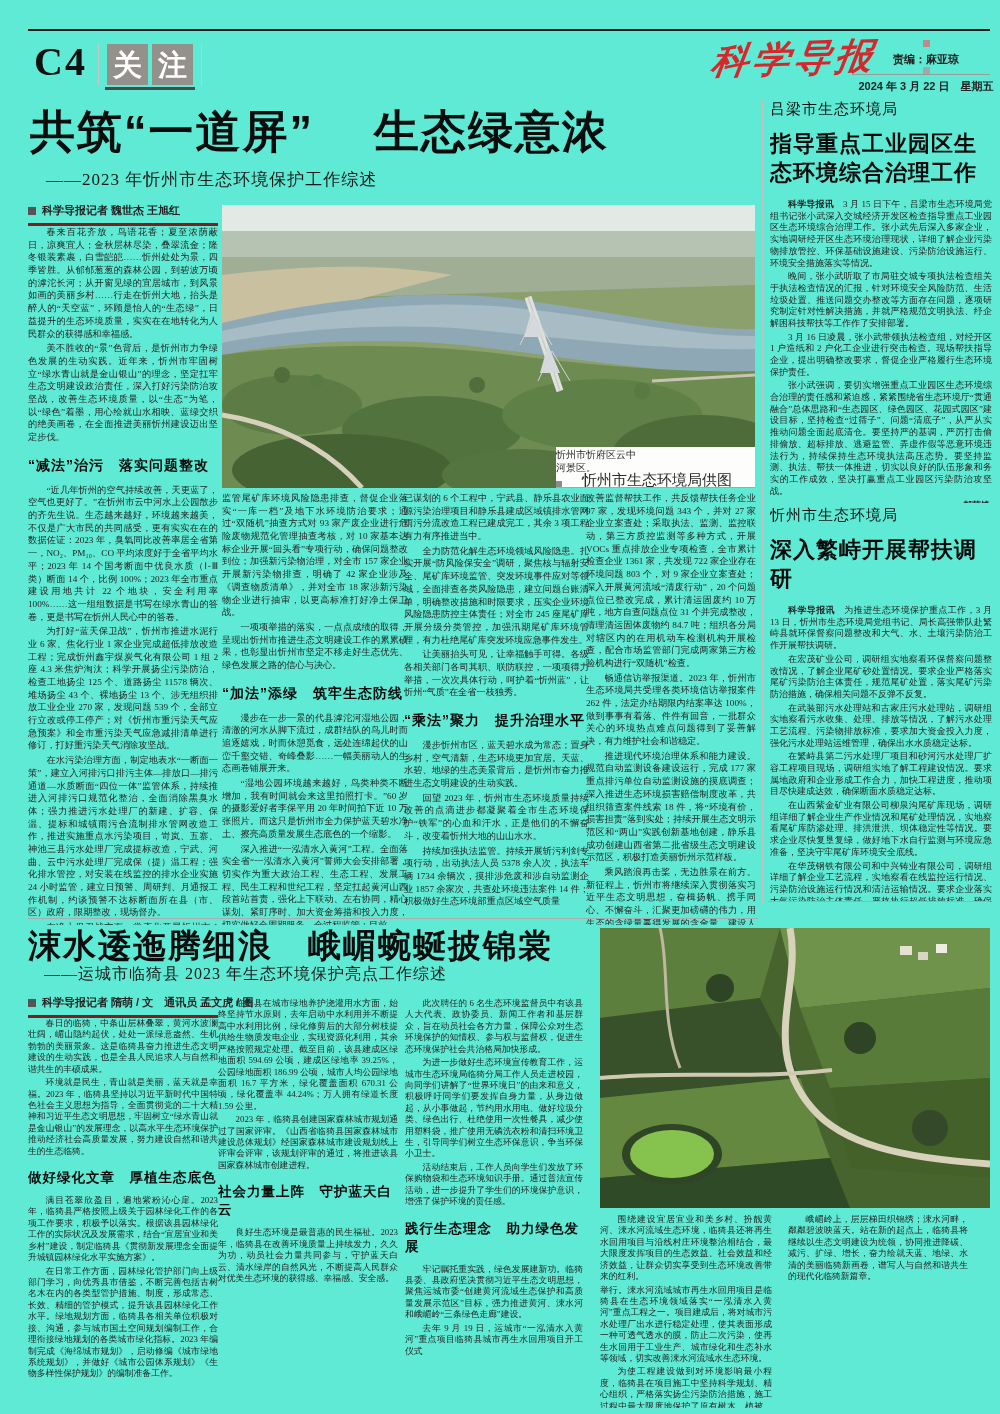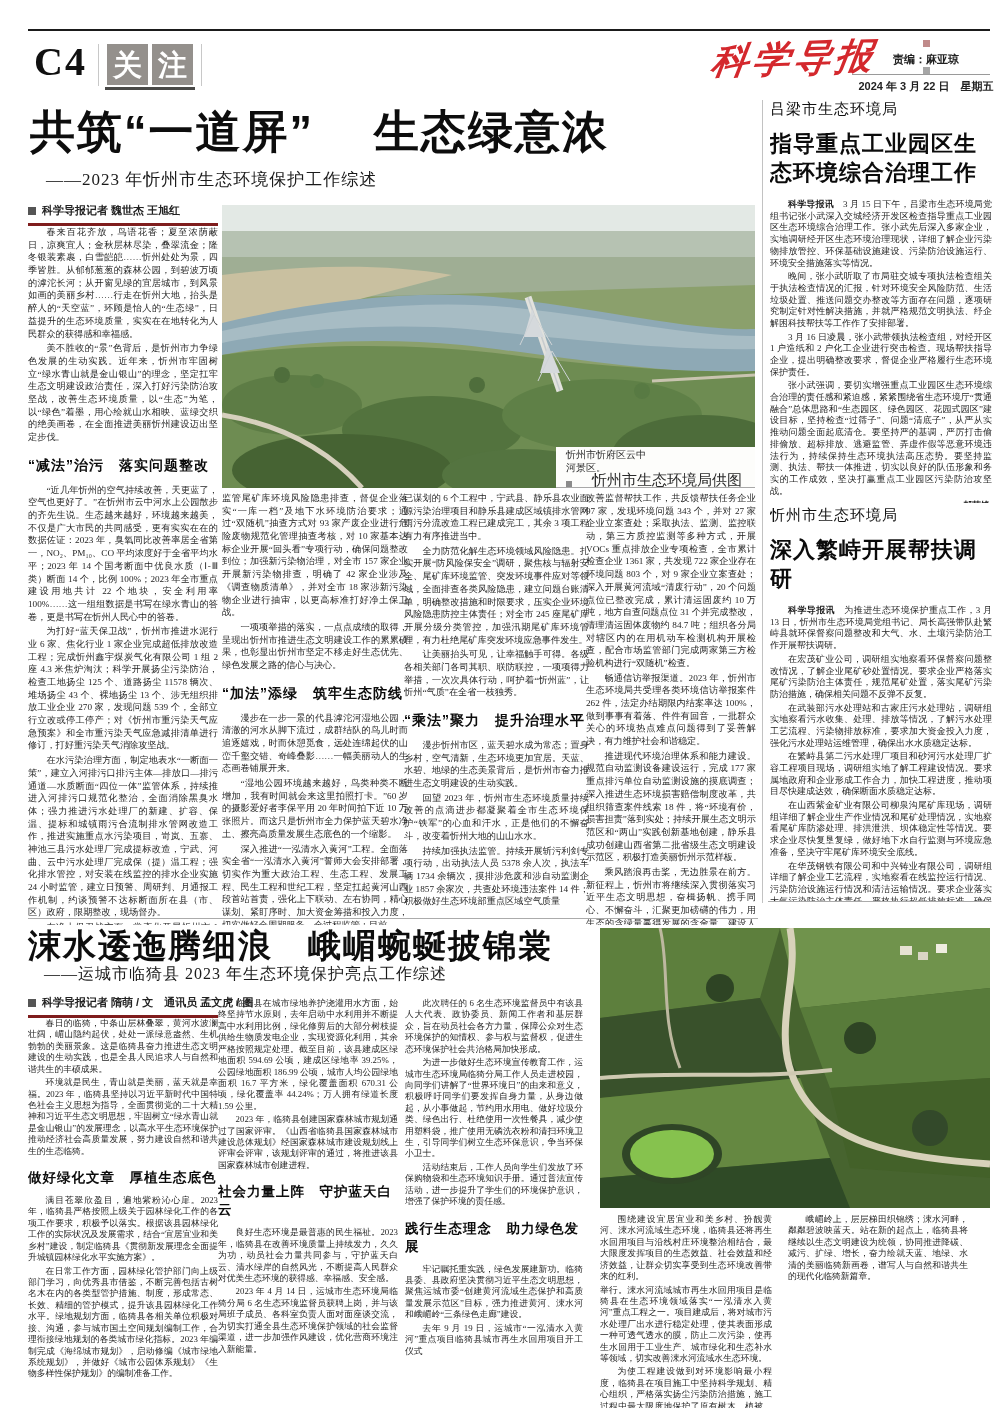--- a/index.html
+++ b/index.html
@@ -1,16 +1,16 @@
 <!DOCTYPE html>
 <html><head>
 <meta charset="utf-8">
 <style>
   html,body{margin:0;padding:0;background:#dddddd;}
-  .page{position:relative;width:1000px;height:1414px;margin:0 auto;background:#ffffff;
+  .page{position:relative;width:1000px;height:1414px;margin:0 auto;background:#5eead4;
         font-family:"Liberation Serif",serif;color:#1c1c1c;overflow:hidden;}
   .abs{position:absolute;}
 
   
   .top-rule{left:28px;top:29px;width:962px;height:2px;background:#1b1b1b;}
   .pageno{left:34px;top:38px;font-family:"Liberation Serif",serif;font-weight:bold;
           font-size:40px;letter-spacing:2px;color:#101010;}
   .vdiv{width:1px;height:42px;background:#c8c8c8;top:44px;}
   .vdiv.v1{left:98px;} .vdiv.v2{left:201px;}
   .badge{top:44px;width:41px;height:41px;background:#94908c;color:#ffffff;text-align:center;
@@ -47,21 +47,21 @@
                letter-spacing:1px;margin:13px 0 9px;color:#0c0c0c;}
   .sig{font-size:9.2px;font-weight:bold;text-align:right;margin:0 2px 0 0;}
 
   .mcol1{left:28px;top:226px;width:190px;height:699px;}
   .mcol2{left:222px;top:492px;width:186px;height:433px;}
   .mcol3{left:404px;top:492px;width:185px;height:433px;}
   .mcol4{left:586px;top:492px;width:170px;height:433px;}
 
   .photo{left:222px;top:205px;width:533px;height:283px;}
   .caption-box{left:556px;top:447px;width:199px;height:41px;background:#fdfdfb;
-               padding:1px 0 0 10px;box-sizing:border-box;border-bottom:1px solid #a8a8a8;}
+               padding:1px 0 0 0;box-sizing:border-box;border-bottom:1px solid #a8a8a8;}
   .caption-line{font-size:10px;line-height:13px;color:#2a2a2a;}
   .credit-row{display:flex;align-items:flex-end;gap:20px;font-size:15px;line-height:13px;color:#2a2a2a;}
   .credit-row .csq{width:6px;height:6px;background:#8b8b8b;flex:0 0 6px;}
 
   
   .sidebar-rule{left:762px;top:100px;width:1px;height:803px;background:#c2c2c2;}
   .sb{left:770px;width:222px;overflow:hidden;}
   .sb1{top:100px;height:403px;}
   .sb2{top:506px;height:396px;}
   .kicker{font-size:15px;color:#111;margin:0 0 10px;letter-spacing:1px;}
@@ -234,21 +234,20 @@
       <p class="para">环境就是民生，青山就是美丽，蓝天就是幸福。2023 年，临猗县坚持以习近平新时代中国特色社会主义思想为指导，全面贯彻党的二十大精神和习近平生态文明思想，牢固树立“绿水青山就是金山银山”的发展理念，以高水平生态环境保护推动经济社会高质量发展，努力建设自然和谐共生的生态临猗。</p>
       <h4 class="col-subhead">做好绿化文章　厚植生态底色</h4>
       <p class="para">满目苍翠欣盈目，遍地紫粉沁心扉。2023 年，临猗县严格按照上级关于园林绿化工作的各项工作要求，积极予以落实。根据该县园林绿化工作的实际状况及发展需求，结合“宜居宜业和美乡村”建设，制定临猗县《贯彻新发展理念全面提升城镇园林绿化水平实施方案》。</p>
       <p class="para">在日常工作方面，园林绿化管护部门向上级部门学习，向优秀县市借鉴，不断完善包括古树名木在内的各类型管护措施、制度，形成常态、长效、精细的管护模式，提升该县园林绿化工作水平。绿地规划方面，临猗县各相关单位积极对接、沟通，参与城市国土空间规划编制工作，合理衔接绿地规划的各类城市绿化指标。2023 年编制完成《海绵城市规划》，启动修编《城市绿地系统规划》，并做好《城市公园体系规划》《生物多样性保护规划》的编制准备工作。</p>
     </div>
   <div class="abs col bcol bcol2">
       <p class="para">临猗县在城市绿地养护浇灌用水方面，始终坚持节水原则，去年启动中水利用并不断提高中水利用比例，绿化修剪后的大部分树枝提供给生物质发电企业，实现资源化利用，其余严格按照规定处理。截至目前，该县建成区绿地面积 594.69 公顷，建成区绿地率 39.25%，公园绿地面积 186.99 公顷，城市人均公园绿地面积 16.7 平方米，绿化覆盖面积 670.31 公顷，绿化覆盖率 44.24%；万人拥有绿道长度 1.59 公里。</p>
       <p class="para">2023 年，临猗县创建国家森林城市规划通过了国家评审。《山西省临猗县国家森林城市建设总体规划》经国家森林城市建设规划线上评审会评审，该规划评审的通过，将推进该县国家森林城市创建进程。</p>
       <h4 class="col-subhead">社会力量上阵　守护蓝天白云</h4>
       <p class="para">良好生态环境是最普惠的民生福祉。2023 年，临猗县在改善环境质量上持续发力，久久为功，动员社会力量共同参与，守护蓝天白云、清水绿岸的自然风光，不断提高人民群众对优美生态环境的获得感、幸福感、安全感。</p>
-      <p class="para">2023 年 4 月 14 日，运城市生态环境局临猗分局 6 名生态环境监督员获聘上岗，并与该局班子成员、各科室负责人面对面座谈交流，为切实打通全县生态环境保护领域的社会监督渠道，进一步加强作风建设，优化营商环境注入新能量。</p>
     </div>
   <div class="abs col bcol bcol3">
       <p class="para">此次聘任的 6 名生态环境监督员中有该县人大代表、政协委员、新闻工作者和基层群众，旨在动员社会各方力量，保障公众对生态环境保护的知情权、参与权与监督权，促进生态环境保护社会共治格局加快形成。</p>
       <p class="para">为进一步做好生态环境宣传教育工作，运城市生态环境局临猗分局工作人员走进校园，向同学们讲解了“世界环境日”的由来和意义，积极呼吁同学们要发挥自身力量，从身边做起，从小事做起，节约用水用电、做好垃圾分类、绿色出行、杜绝使用一次性餐具，减少使用塑料袋，推广使用无磷洗衣粉和清扫环境卫生，引导同学们树立生态环保意识，争当环保小卫士。</p>
       <p class="para">活动结束后，工作人员向学生们发放了环保购物袋和生态环境知识手册。通过普法宣传活动，进一步提升了学生们的环境保护意识，增强了保护环境的责任感。</p>
       <h4 class="col-subhead">践行生态理念　助力绿色发展</h4>
       <p class="para">牢记嘱托重实践，绿色发展建新功。临猗县委、县政府坚决贯彻习近平生态文明思想，聚焦运城市委“创建黄河流域生态保护和高质量发展示范区”目标，强力推进黄河、涑水河和峨嵋岭“三条绿色走廊”建设。</p>
       <p class="para">去年 9 月 19 日，运城市“一泓清水入黄河”重点项目临猗县城市再生水回用项目开工仪式</p>
     </div>
 

